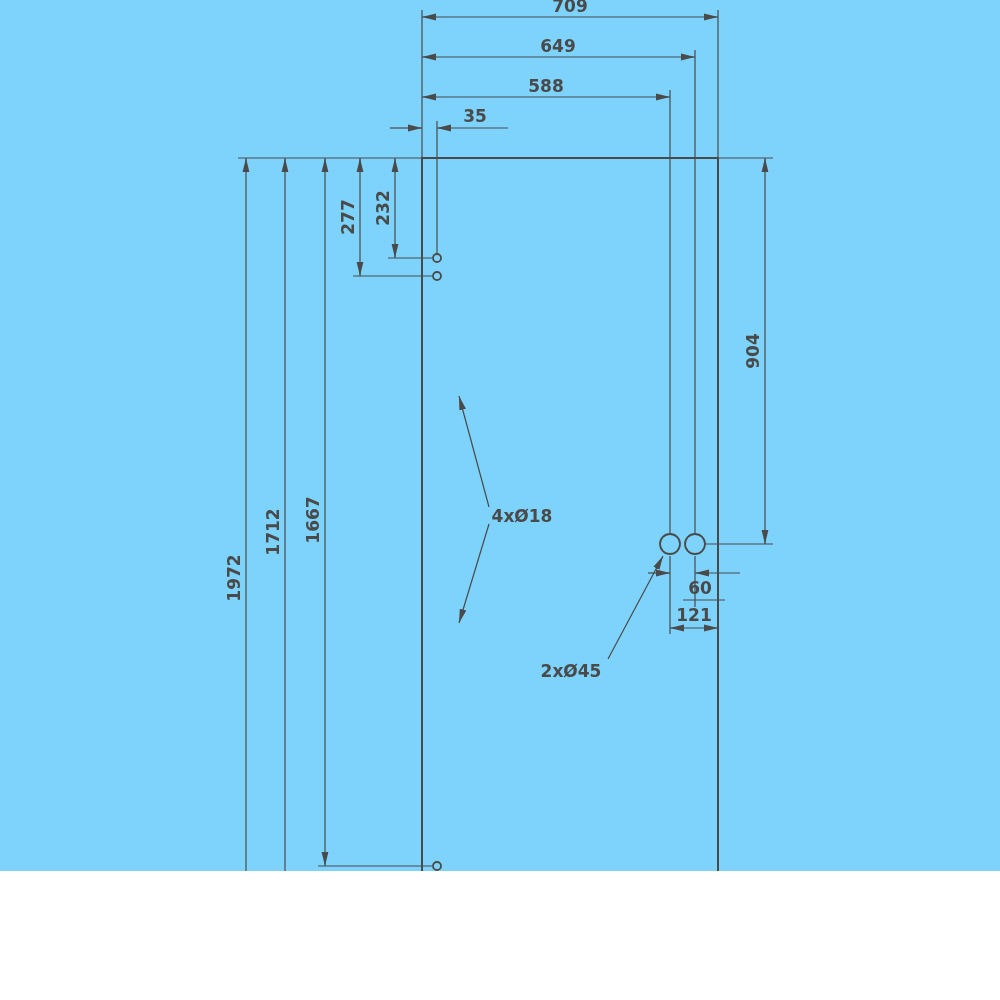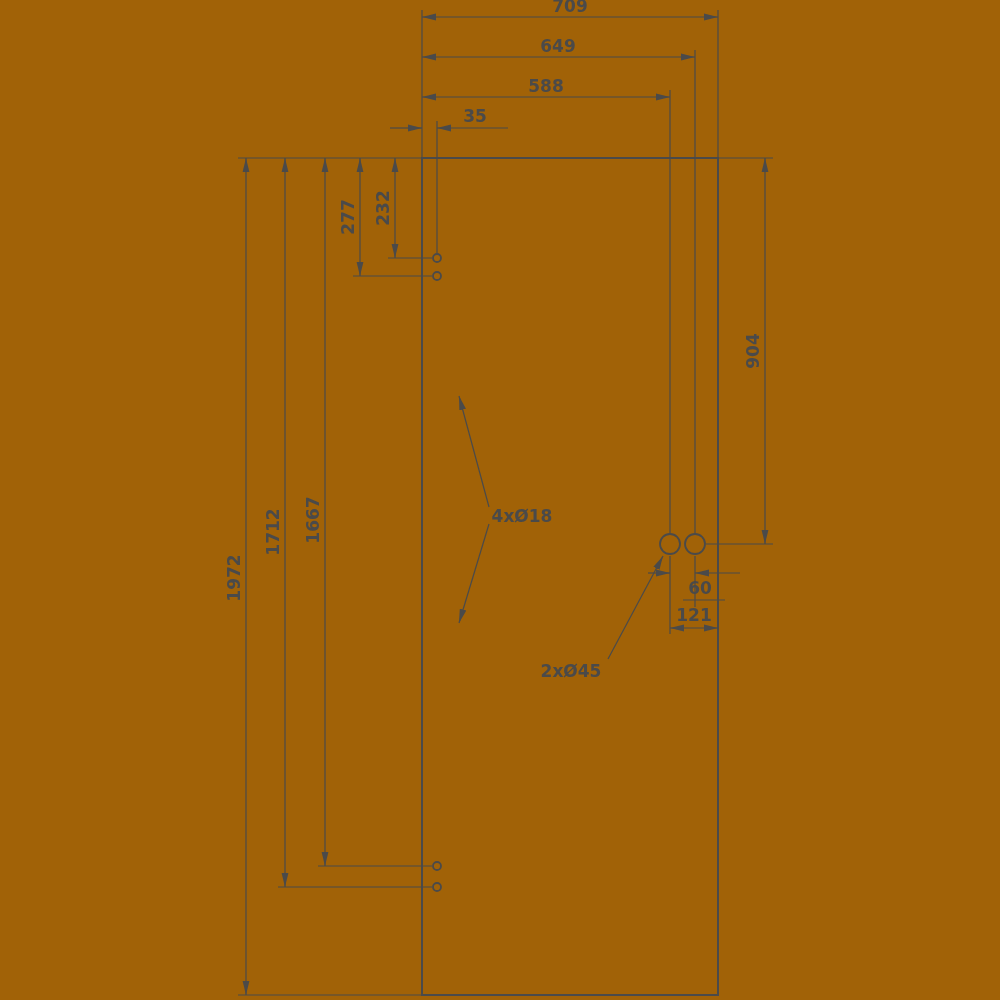--- a/index.html
+++ b/index.html
@@ -1,16 +1,16 @@
 <!DOCTYPE html>
 <html><head>
 <meta charset="utf-8">
 <style>
   html,body{margin:0;padding:0;background:#ffffff;}
-  .canvas{width:1000px;height:1000px;position:relative;background:#a16207;}
+  .canvas{width:1000px;height:871px;position:relative;background:#7dd3fc;}
   svg{display:block;}
   svg text{
     font-family:"DejaVu Sans","Liberation Sans",sans-serif;
     font-weight:bold;
     font-size:17px;
     fill:#4a4a4a;
   }
   .ln{stroke:#4a4a4a;fill:none;}
   .thick{stroke-width:2;}
   .mid{stroke-width:1.8;}

